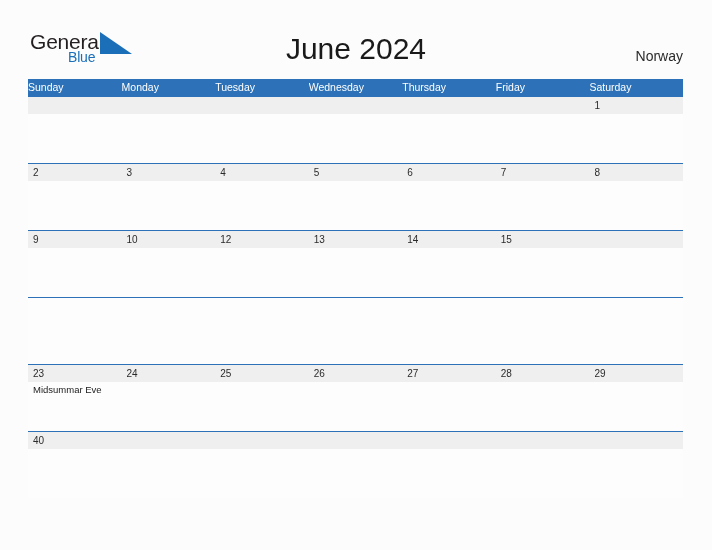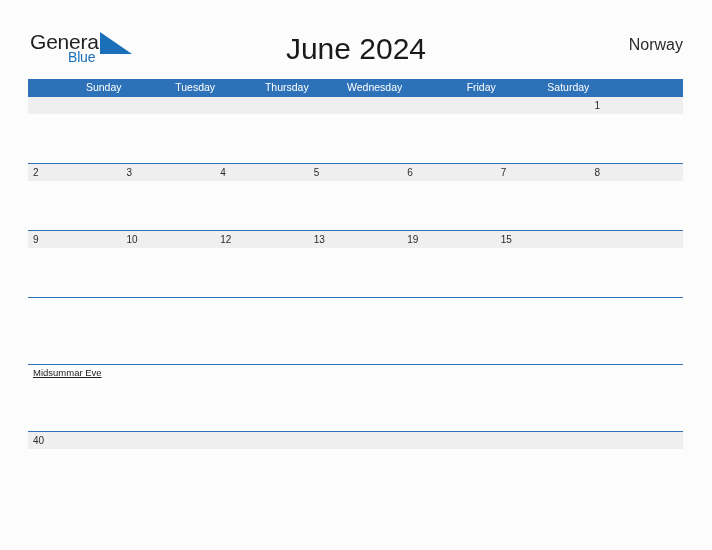--- a/index.html
+++ b/index.html
@@ -68,22 +68,22 @@
     font-size: 30px;
     font-weight: normal;
     color: #1a1a1a;
     letter-spacing: 0px;
     font-family: "Liberation Sans", sans-serif;
   }
 
   .cal-country {
     position: absolute;
     right: 29px;
-    top: 36px;
-    font-size: 16px;
+    top: 48px;
+    font-size: 14px;
     color: #2b2b2b;
     font-family: "Liberation Sans", sans-serif;
   }
 
   
   .calendar {
     position: absolute;
     left: 28px;
     top: 79px;
     width: 655px;
@@ -98,21 +98,20 @@
   .dow-cell {
     width: 93.57px;
     height: 17px;
     line-height: 17px;
     color: #ffffff;
     font-size: 10.5px;
     box-sizing: border-box;
     font-family: "Liberation Sans", sans-serif;
     white-space: nowrap;
     overflow: hidden;
-    text-align: right;
   }
 
   .week-row {
     width: 655px;
     border-top: 1.5px solid #2d72b8;
     box-sizing: border-box;
     background: #fdfdfd;
   }
   .week-row.h-tall { height: 67px; }
 
@@ -142,21 +141,21 @@
     width: 93.57px;
     padding-left: 5px;
     padding-top: 2px;
     box-sizing: border-box;
     font-size: 9.5px;
     line-height: 12px;
     color: #222222;
     font-family: "Liberation Sans", sans-serif;
     overflow: hidden;
   }
-  .event-item { display: block; text-decoration: underline; }
+  .event-item { display: block; }
 </style>
 </head>
 <body>
 
 <div class="topbar">
 
   <div class="logo">
     <span class="logo-general">General</span>
     <span class="logo-flag">
       <svg width="34" height="22" viewBox="0 0 34 22" xmlns="http://www.w3.org/2000/svg">
@@ -168,23 +167,24 @@
 
   <div class="cal-title">June 2024</div>
 
   <div class="cal-country">Norway</div>
 </div>
 
 <div class="calendar">
 
   <div class="dow-header">
     <div class="dow-cell">Sunday</div>
+    <div class="dow-cell">Monday</div>
     <div class="dow-cell">Tuesday</div>
+    <div class="dow-cell">Wednesday</div>
     <div class="dow-cell">Thursday</div>
-    <div class="dow-cell">Wednesday</div>
     <div class="dow-cell">Friday</div>
     <div class="dow-cell">Saturday</div>
   </div>
 
   <div class="week-row h-tall">
     <div class="day-strip">
       <div class="day-num-cell"></div>
       <div class="day-num-cell"></div>
       <div class="day-num-cell"></div>
       <div class="day-num-cell"></div>
@@ -223,21 +223,21 @@
       <div class="event-cell"></div>
     </div>
   </div>
 
   <div class="week-row h-tall">
     <div class="day-strip">
       <div class="day-num-cell">9</div>
       <div class="day-num-cell">10</div>
       <div class="day-num-cell">12</div>
       <div class="day-num-cell">13</div>
-      <div class="day-num-cell">19</div>
+      <div class="day-num-cell">14</div>
       <div class="day-num-cell">15</div>
     </div>
     <div class="event-strip">
       <div class="event-cell"></div>
       <div class="event-cell"></div>
       <div class="event-cell"></div>
       <div class="event-cell"></div>
       <div class="event-cell"></div>
       <div class="event-cell"></div>
       <div class="event-cell"></div>
@@ -250,20 +250,29 @@
       <div class="event-cell"></div>
       <div class="event-cell"></div>
       <div class="event-cell"></div>
       <div class="event-cell"></div>
       <div class="event-cell"></div>
       <div class="event-cell"></div>
     </div>
   </div>
 
   <div class="week-row h-tall">
+    <div class="day-strip">
+      <div class="day-num-cell">23</div>
+      <div class="day-num-cell">24</div>
+      <div class="day-num-cell">25</div>
+      <div class="day-num-cell">26</div>
+      <div class="day-num-cell">27</div>
+      <div class="day-num-cell">28</div>
+      <div class="day-num-cell">29</div>
+    </div>
     <div class="event-strip">
       <div class="event-cell">
           <span class="event-item">Midsummar Eve</span>
         </div>
       <div class="event-cell"></div>
       <div class="event-cell"></div>
       <div class="event-cell"></div>
       <div class="event-cell"></div>
       <div class="event-cell"></div>
       <div class="event-cell"></div>

